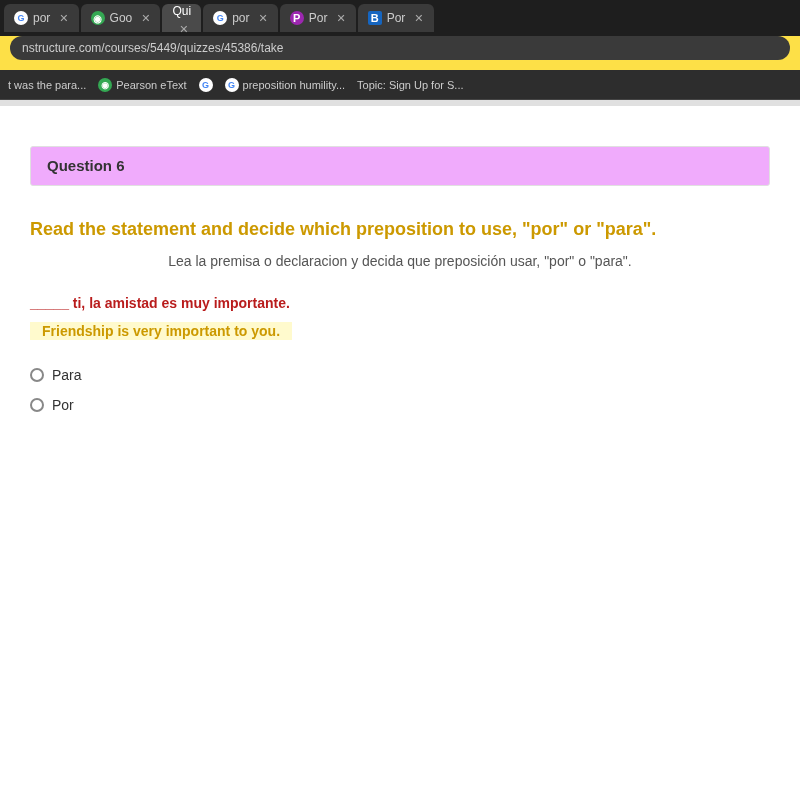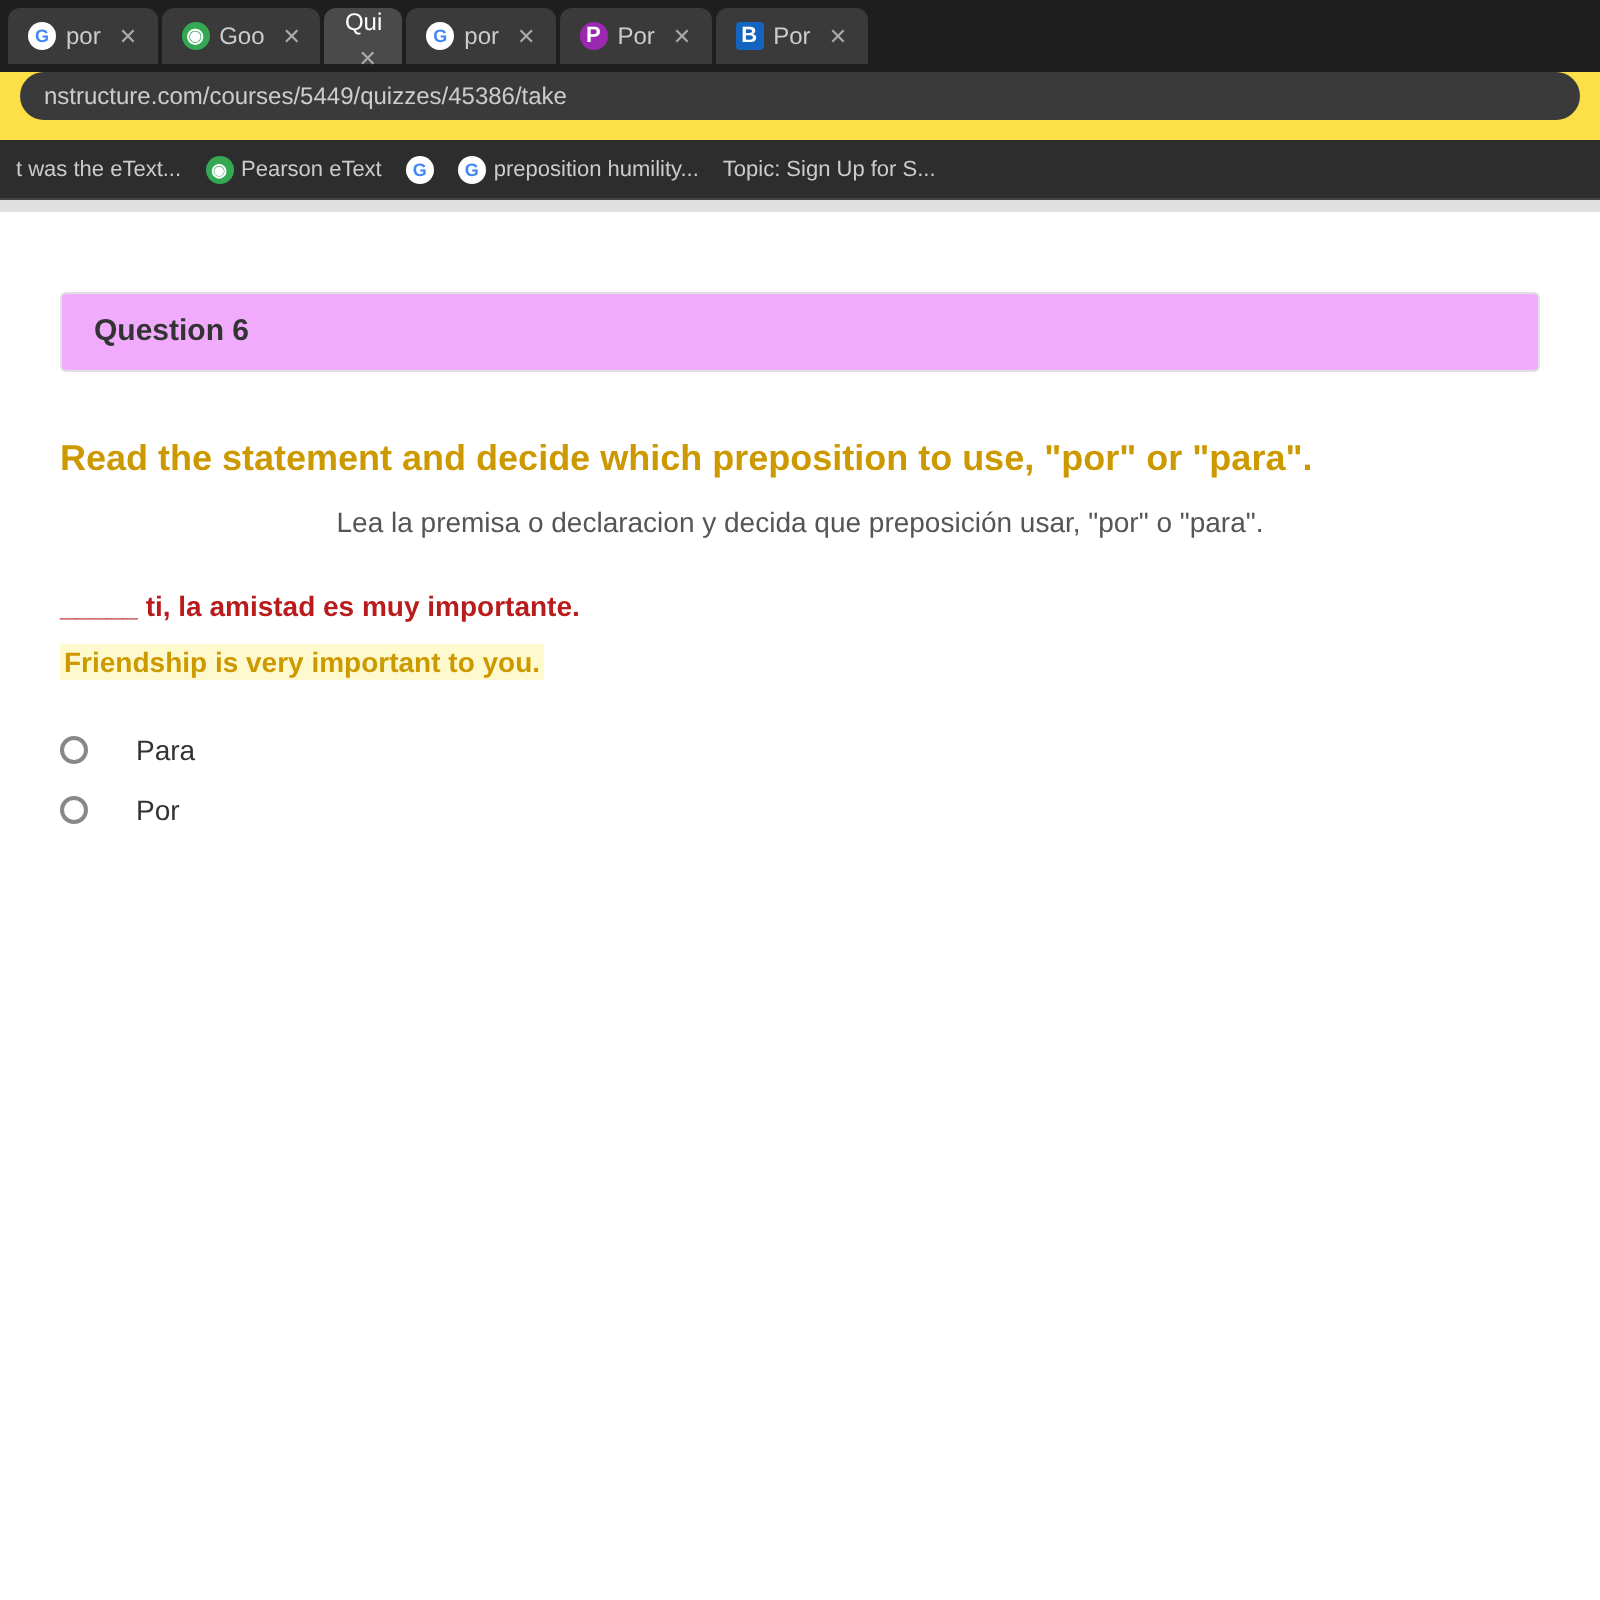--- a/index.html
+++ b/index.html
@@ -165,33 +165,33 @@
       margin-bottom: 6px;
       line-height: 1.6;
     }
 
     .translation-text {
       font-size: 14px;
       color: #cc9900;
       font-weight: bold;
       background: #fffacd;
       display: inline;
-      padding: 1px 2px;
+      padding: 1px 12px;
       margin-bottom: 20px;
       line-height: 1.6;
     }
 
     .answer-options {
       margin-top: 24px;
     }
 
     .radio-option {
       display: flex;
       align-items: center;
-      gap: 24px;
+      gap: 8px;
       margin-bottom: 14px;
       font-size: 14px;
       color: #333;
       cursor: pointer;
     }
 
     .radio-circle {
       width: 14px;
       height: 14px;
       border: 2px solid #888;
@@ -249,21 +249,21 @@
       <span class="tab-close">✕</span>
     </div>
   </div>
 
   <div class="address-bar">
     <input class="address-input" type="text" value="nstructure.com/courses/5449/quizzes/45386/take" style="">
   </div>
 
   <div class="bookmarks-bar">
     <div class="bookmark-item">
-      <span>t was the eText...</span>
+      <span>t was the para...</span>
     </div>
     <div class="bookmark-item">
       <span class="tab-icon green" style="font-size:9px;">◉</span>
       <span>Pearson eText</span>
     </div>
     <div class="bookmark-item">
       <span class="tab-icon google">G</span>
     </div>
     <div class="bookmark-item">
       <span class="tab-icon google">G</span>

